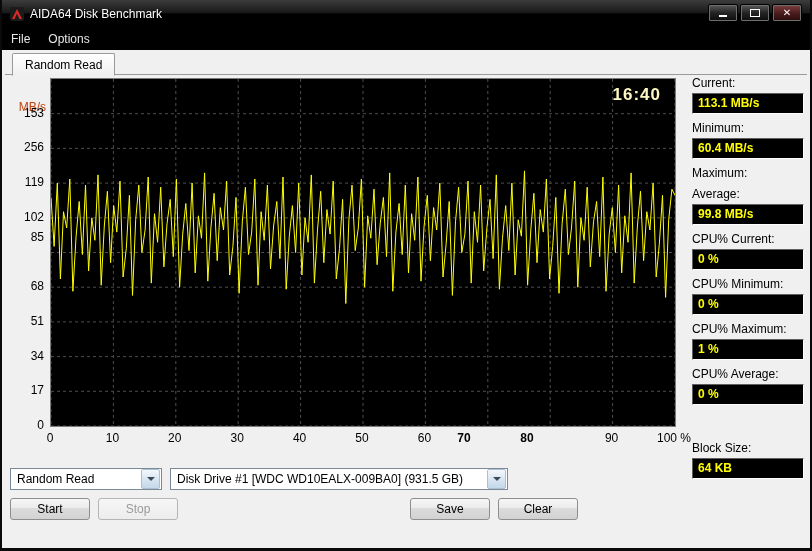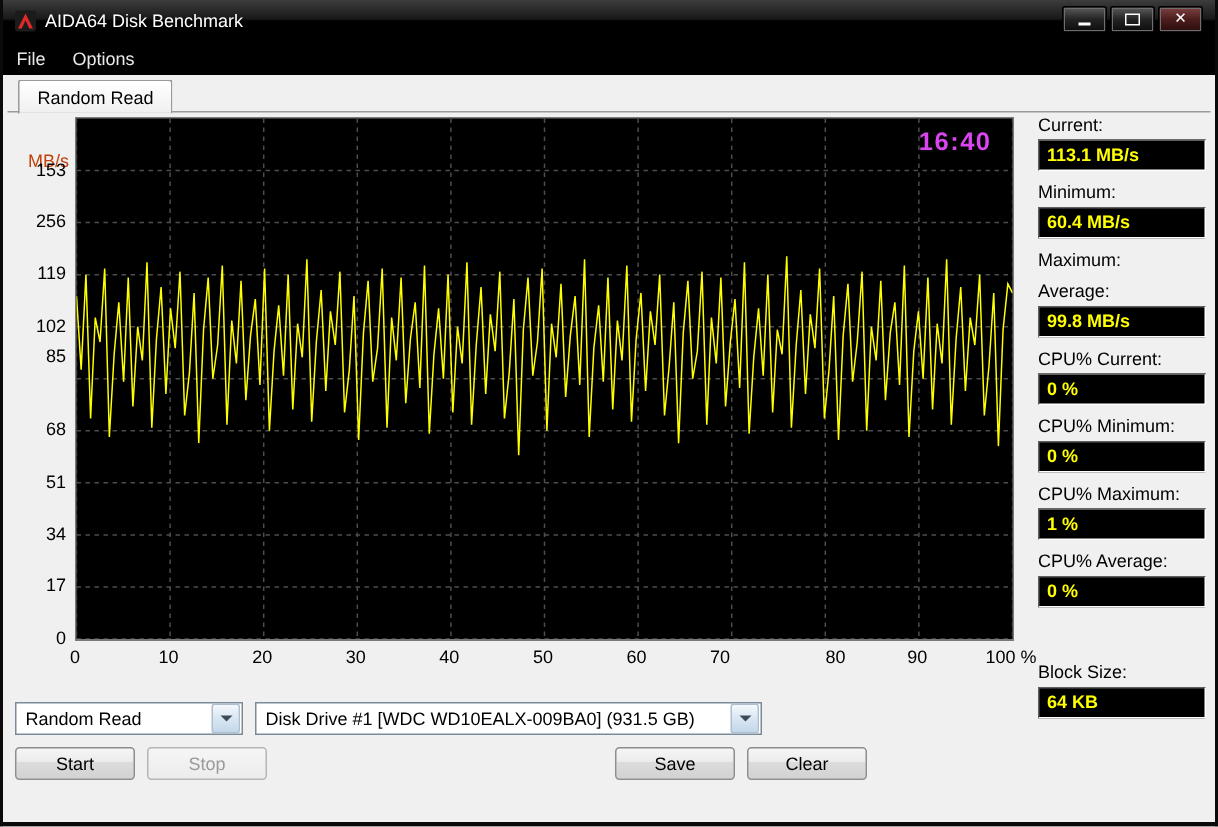--- a/index.html
+++ b/index.html
@@ -23,21 +23,21 @@
   
   .tab-line{position:absolute;left:3px;right:3px;top:74px;border-top:1px solid #9a9a9a;}
   .tab{position:absolute;left:10px;top:53px;height:21px;padding:0 12px;z-index:2;
        background:linear-gradient(#ffffff,#f0f0f0);border:1px solid #9a9a9a;border-bottom:1px solid #f0f0f0;
        border-radius:2px 2px 0 0;display:flex;align-items:center;font-size:12px;color:#000;}
   
   .plot{position:absolute;left:48px;top:78px;width:624px;height:347px;background:#000;border:1px solid #7a7a7a;box-sizing:content-box;}
   .plot svg{display:block;width:624px;height:347px;}
   .grid{stroke:#4d4d4d;stroke-width:1;stroke-dasharray:3 3;}
   .trace{fill:none;stroke:#ffff00;stroke-width:1;}
-  .clock{position:absolute;right:14px;top:6px;color:#d946ef;font-size:17px;font-weight:bold;letter-spacing:1px;}
+  .clock{position:absolute;right:14px;top:6px;color:#fef9c3;font-size:17px;font-weight:bold;letter-spacing:1px;}
   .ylabel-title{position:absolute;left:0;top:100px;width:44px;text-align:right;font-size:12px;color:#c2410c;}
   .y-tick{position:absolute;left:0;width:42px;text-align:right;font-size:12px;color:#000;}
   .x-tick{position:absolute;width:44px;text-align:center;font-size:12px;color:#000;top:431px;}
   
   .stats{position:absolute;left:690px;top:76px;width:112px;}
   .stat{margin-bottom:7px;}
   .stat.spaced{margin-top:36px;}
   .stat-label{font-size:12px;color:#000;margin-bottom:3px;}
   .stat-value{height:16px;background:#000;color:#ffff00;font-size:12px;font-weight:bold;
               padding:2px 0 1px 5px;border-top:1px solid #5f5f5f;border-left:1px solid #5f5f5f;
@@ -101,22 +101,22 @@
       <div class="y-tick" style="top: 418px;">0</div>
     </div>
   <div id="x-labels">
       <div class="x-tick" style="left: 26px;">0</div>
       <div class="x-tick" style="left: 88.4px;">10</div>
       <div class="x-tick" style="left: 150.8px;">20</div>
       <div class="x-tick" style="left: 213.2px;">30</div>
       <div class="x-tick" style="left: 275.6px;">40</div>
       <div class="x-tick" style="left: 338px;">50</div>
       <div class="x-tick" style="left: 400.4px;">60</div>
-      <div class="x-tick" style="left: 456px;">70</div>
-      <div class="x-tick" style="left: 533px;">80</div>
+      <div class="x-tick" style="left: 440px; font-weight: bold;">70</div>
+      <div class="x-tick" style="left: 503px; font-weight: bold;">80</div>
       <div class="x-tick" style="left: 587.6px;">90</div>
       <div class="x-tick" style="left: 650px;">100 %</div>
     </div>
 
   <div class="plot">
     <svg id="plot-svg" viewBox="0 0 624 347" preserveAspectRatio="none">
         <line class="grid" x1="0" y1="34.7" x2="624" y2="34.7"></line>
         <line class="grid" x1="0" y1="69.4" x2="624" y2="69.4"></line>
         <line class="grid" x1="0" y1="104.1" x2="624" y2="104.1"></line>
         <line class="grid" x1="0" y1="138.8" x2="624" y2="138.8"></line>

